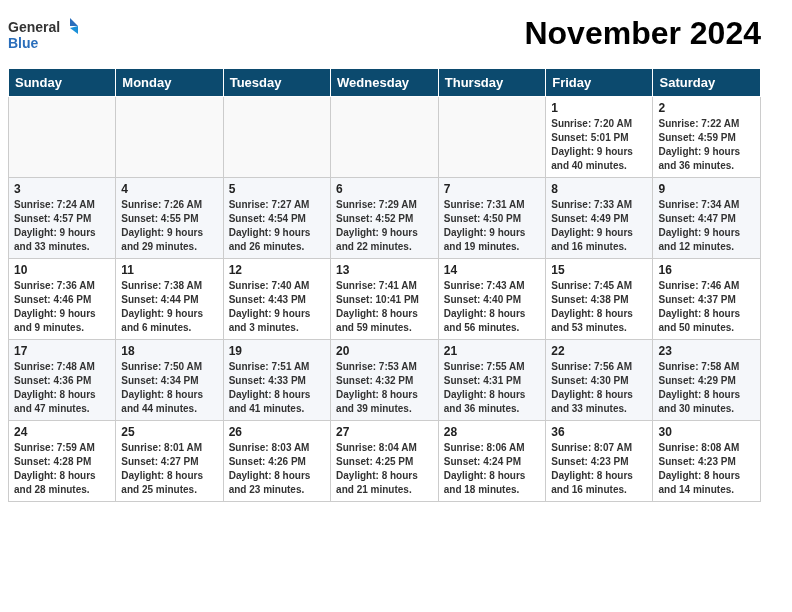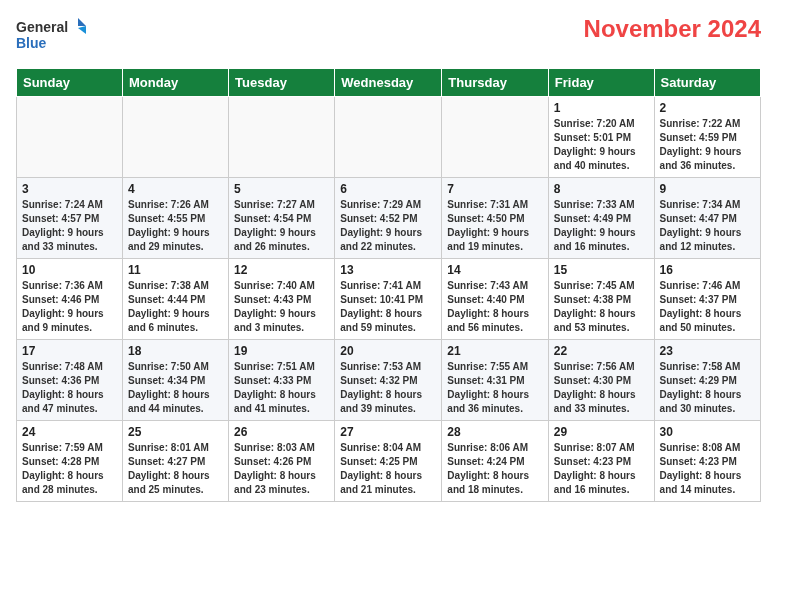--- a/index.html
+++ b/index.html
@@ -5,52 +5,52 @@
     * { box-sizing: border-box; margin: 0; padding: 0; }
     body {
       font-family: Arial, sans-serif;
       background: #fff;
       width: 792px;
       min-height: 612px;
       padding: 0;
     }
     .container {
       width: 777px;
-      padding: 16px 16px 10px 16px;
+      padding: 16px 16px 10px 8px;
     }
     .header-row {
       display: flex;
       justify-content: space-between;
       align-items: flex-start;
       margin-bottom: 10px;
     }
     .logo {
       display: flex;
       align-items: center;
       gap: 4px;
     }
     .title-block {
       text-align: right;
     }
     .month-title {
-      font-size: 24px;
+      font-size: 32px;
       font-weight: bold;
-      color: #ef4444;
+      color: #000000;
       line-height: 1.1;
     }
     .subtitle {
       font-size: 16px;
       color: #444;
     }
     .calendar {
       width: 100%;
       border-collapse: collapse;
     }
     .calendar th {
-      background: #15803d;
+      background: #0c4a6e;
       color: #fff;
       font-size: 13px;
       font-weight: bold;
       padding: 6px 6px;
       text-align: left;
       border: 1px solid #fff;
     }
     .calendar td {
       width: 108px;
       min-height: 80px;
@@ -290,21 +290,21 @@
 Sunset: 4:25 PM
 Daylight: 8 hours and 21 minutes.</div>
           </td>
           <td>
             <span class="day-num">28</span>
             <div class="day-info">Sunrise: 8:06 AM
 Sunset: 4:24 PM
 Daylight: 8 hours and 18 minutes.</div>
           </td>
           <td>
-            <span class="day-num">29</span>
+            <span class="day-num">36</span>
             <div class="day-info">Sunrise: 8:07 AM
 Sunset: 4:23 PM
 Daylight: 8 hours and 16 minutes.</div>
           </td>
           <td>
             <span class="day-num">30</span>
             <div class="day-info">Sunrise: 8:08 AM
 Sunset: 4:23 PM
 Daylight: 8 hours and 14 minutes.</div>
           </td>

